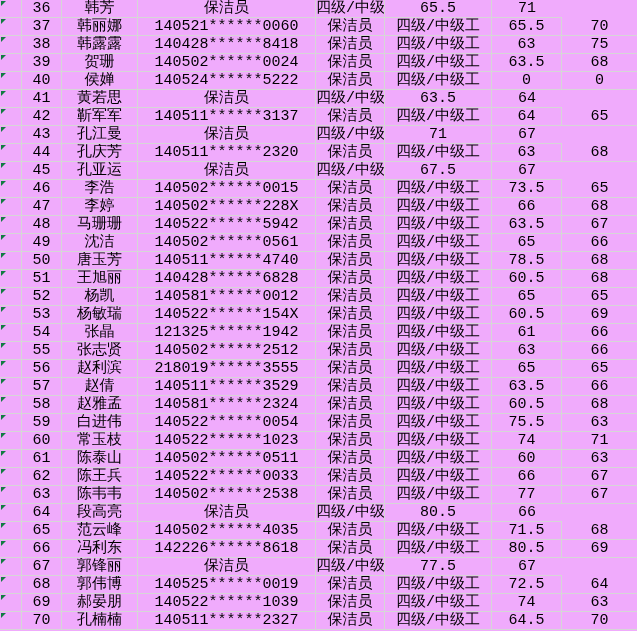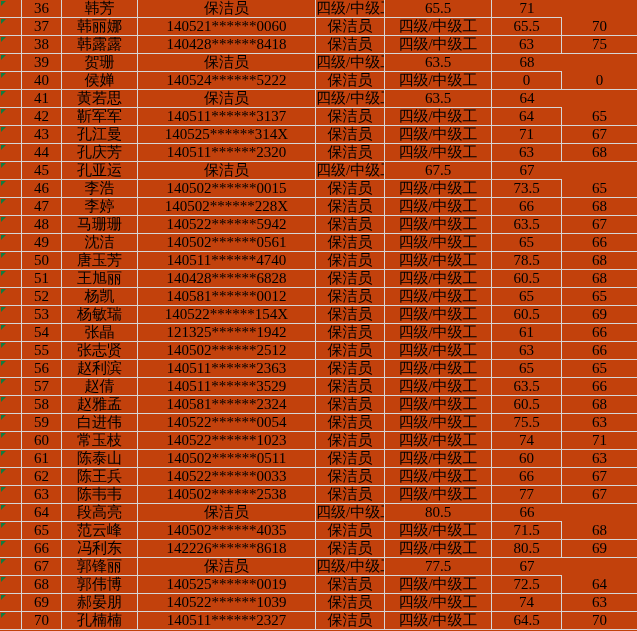--- a/index.html
+++ b/index.html
@@ -1,21 +1,21 @@
 <!DOCTYPE html>
 <html><head>
 <meta charset="utf-8">
 <style>
   html, body { margin: 0; padding: 0; background: #ffffff; }
   .sheet {
     width: 637px;
     height: 631px;
     overflow: hidden;
-    background: #c2410c;
-    font-family: Liberation Serif, serif;
+    background: #f0abfc;
+    font-family: Liberation Mono, monospace;
     font-size: 15px;
     color: #000000;
   }
   .row {
     display: grid;
     grid-template-columns: 22px 40px 76px 178px 69px 107px 70px 75px;
     height: 18px;
   }
   .cell {
     position: relative;
@@ -77,20 +77,21 @@
         <div class="cell">四级/中级工</div>
         <div class="cell">63</div>
         <div class="cell">75</div>
       </div>
       <div class="row">
         <div class="cell">
           <span class="flag"></span>
         </div>
         <div class="cell">39</div>
         <div class="cell">贺珊</div>
+        <div class="cell">140502******0024</div>
         <div class="cell">保洁员</div>
         <div class="cell">四级/中级工</div>
         <div class="cell">63.5</div>
         <div class="cell">68</div>
       </div>
       <div class="row">
         <div class="cell">
           <span class="flag"></span>
         </div>
         <div class="cell">40</div>
@@ -123,21 +124,20 @@
         <div class="cell">四级/中级工</div>
         <div class="cell">64</div>
         <div class="cell">65</div>
       </div>
       <div class="row">
         <div class="cell">
           <span class="flag"></span>
         </div>
         <div class="cell">43</div>
         <div class="cell">孔江曼</div>
-        <div class="cell">140525******314X</div>
         <div class="cell">保洁员</div>
         <div class="cell">四级/中级工</div>
         <div class="cell">71</div>
         <div class="cell">67</div>
       </div>
       <div class="row">
         <div class="cell">
           <span class="flag"></span>
         </div>
         <div class="cell">44</div>
@@ -278,21 +278,21 @@
         <div class="cell">四级/中级工</div>
         <div class="cell">63</div>
         <div class="cell">66</div>
       </div>
       <div class="row">
         <div class="cell">
           <span class="flag"></span>
         </div>
         <div class="cell">56</div>
         <div class="cell">赵利滨</div>
-        <div class="cell">140511******2363</div>
+        <div class="cell">218019******3555</div>
         <div class="cell">保洁员</div>
         <div class="cell">四级/中级工</div>
         <div class="cell">65</div>
         <div class="cell">65</div>
       </div>
       <div class="row">
         <div class="cell">
           <span class="flag"></span>
         </div>
         <div class="cell">57</div>

